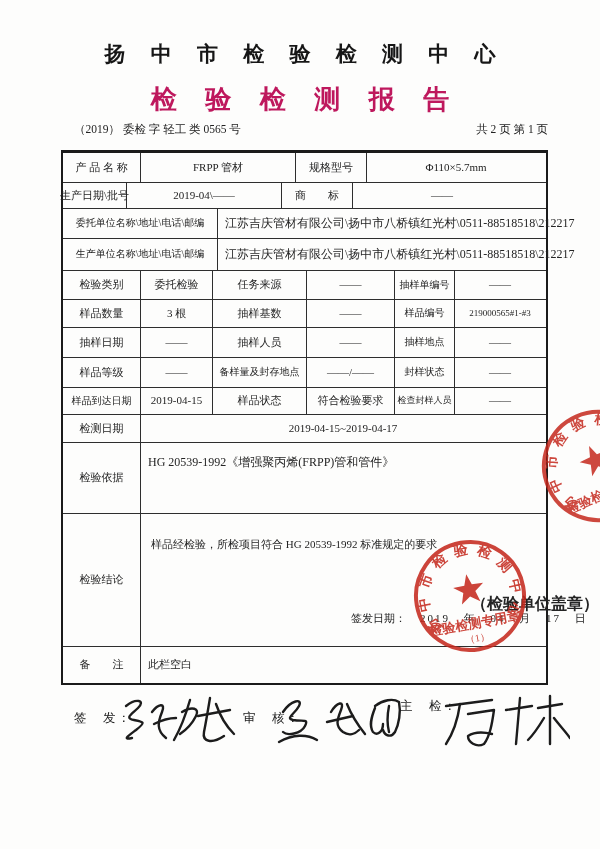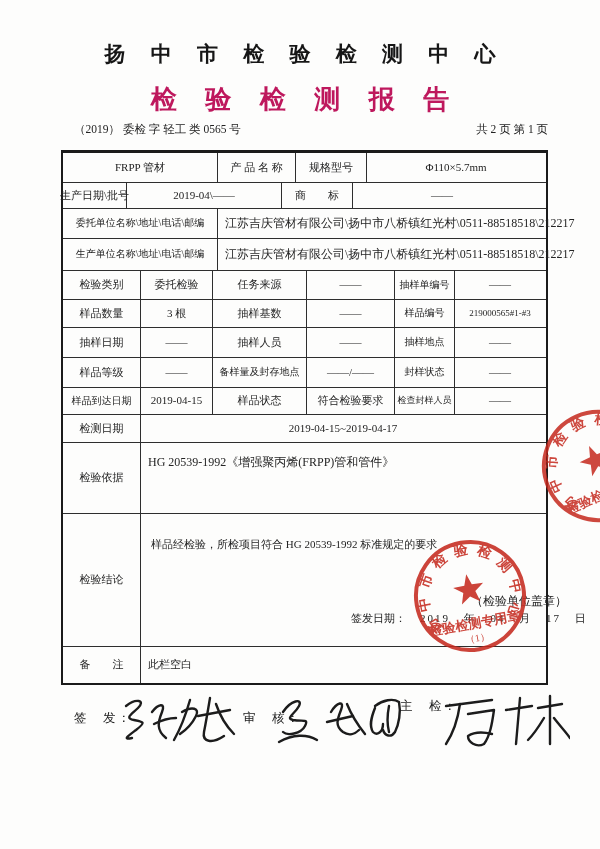--- a/index.html
+++ b/index.html
@@ -38,21 +38,21 @@
     font-size:11px; color:#242424; text-align:center; line-height:1.25;
     overflow:visible; white-space:nowrap;
   }
   .td:last-child { border-right:none; }
   .td.left { justify-content:flex-start; padding-left:7px; text-align:left; }
   .td.f10 { font-size:10px; }
   .td.f105 { font-size:12px; }
   .td.f9 { font-size:9px; }
   .conclusion-cell { position:relative; display:block; }
   .conclusion-text { position:absolute; left:10px; top:24px; font-size:11px; white-space:nowrap; }
-  .seal-note { position:absolute; left:330px; top:80px; font-size:12px; white-space:nowrap; }
+  .seal-note { position:absolute; left:330px; top:80px; font-size:16px; white-space:nowrap;font-weight:bold; }
   .issue-date { position:absolute; left:210px; top:98px; font-size:11px; white-space:nowrap;text-align:center; }
   .issue-date .dt { margin-left:14px; letter-spacing:2px; word-spacing:9px; }
   
   .stamp { position:absolute; pointer-events:none; }
   .stamp-main { left:385px; top:511px; }
   .stamp-edge { left:513px; top:381px; }
   
   .sig-label { position:absolute; font-size:12.5px; color:#222; letter-spacing:2px; white-space:nowrap; }
   .sig { position:absolute; }
   .sig path { fill:none; stroke:#1c1c1c; stroke-width:2.4; stroke-linecap:round; stroke-linejoin:round; }
@@ -65,22 +65,22 @@
   <div class="org-title">扬 中 市 检 验 检 测 中 心</div>
   <div class="report-title">检 验 检 测 报 告</div>
   <div class="doc-row">
     <span>（2019） 委检 字 轻工 类 0565 号</span>
     <span>共 2 页 第 1 页</span>
   </div>
 
   <div class="report-table">
 
     <div class="tr" style="height:30px">
+      <div class="td" style="width:78px">产 品 名 称</div>
       <div class="td" style="width:155px">FRPP 管材</div>
-      <div class="td" style="width:78px">产 品 名 称</div>
       <div class="td" style="width:71px">规格型号</div>
       <div class="td" style="width:178px">Φ110×5.7mm</div>
     </div>
 
     <div class="tr" style="height:26px">
       <div class="td" style="width:64px">生产日期\批号</div>
       <div class="td" style="width:155px">2019-04\——</div>
       <div class="td" style="width:71px">商　　标</div>
       <div class="td" style="width:178px">——</div>
     </div>

